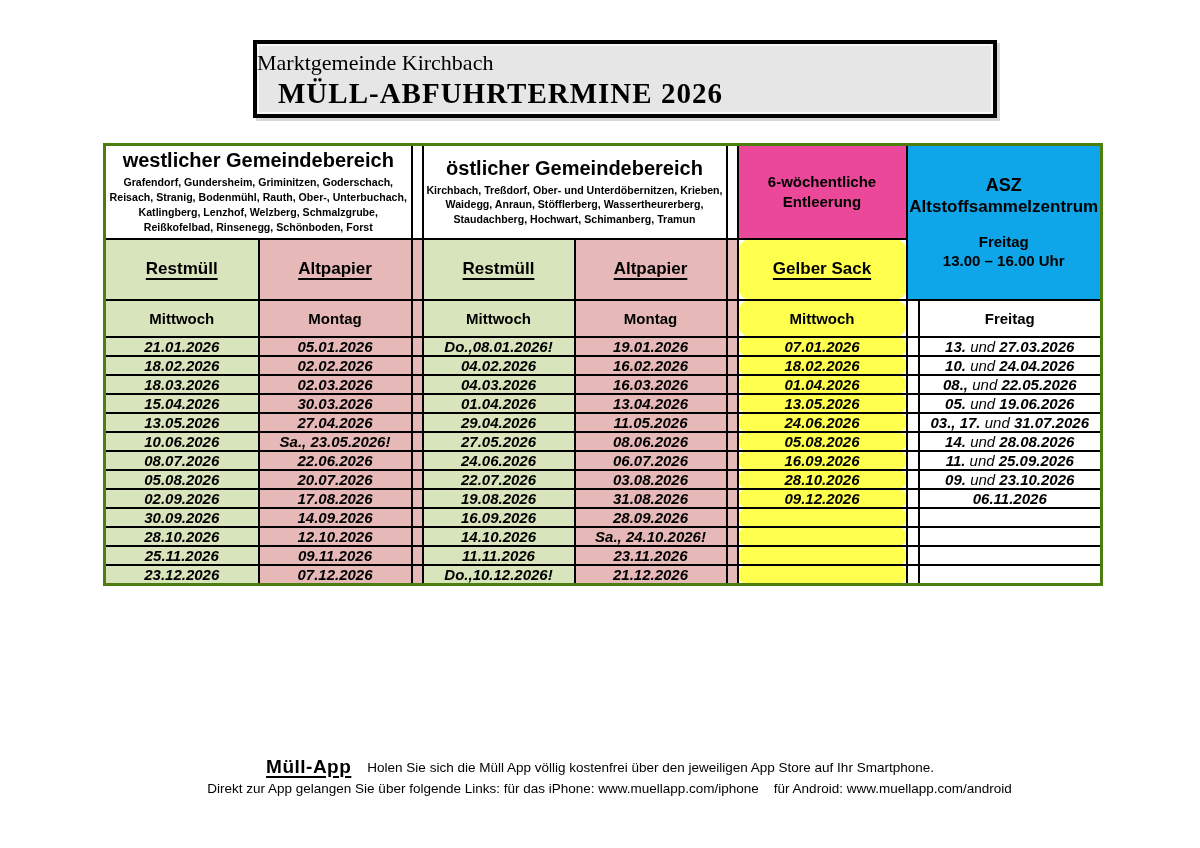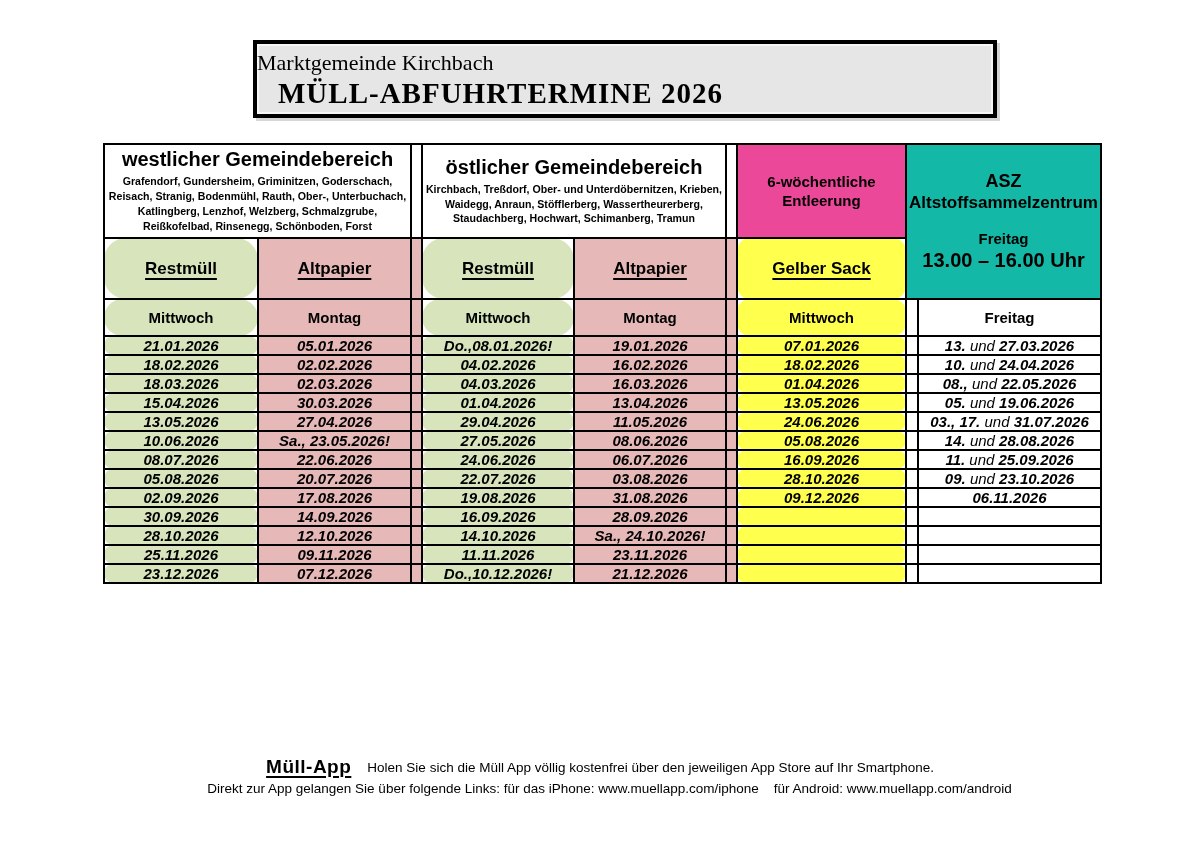--- a/index.html
+++ b/index.html
@@ -22,43 +22,43 @@
     text-align:left;
     margin-left:37px;
   }
   .title-line1{font-family:"Liberation Serif", serif;font-size:22px;margin-top:6px;}
   .title-line2{font-family:"Liberation Serif", serif;font-size:29px;font-weight:bold;letter-spacing:1px;margin-top:1px;padding-left:21px;}
 
   
   table.schedule{
     position:absolute;left:103px;top:143px;
     border-collapse:collapse;table-layout:fixed;
-    border:1px solid #4d7c0f;
+    border:3px solid #4d7c0f;
   }
   table.schedule td{
     border:2px solid #000;padding:0;text-align:center;vertical-align:middle;
     overflow:hidden;
   }
   tr.row-region{height:94px;}
   tr.row-sub{height:61px;}
   tr.row-day{height:37px;}
   tr.row-data{height:14px;font-style:italic;}
 
   td.region{text-align:left;vertical-align:top;background:#fff;padding:4px 4px 0 8px;}
   .region-title{font-size:20px;font-weight:bold;line-height:1.15;margin-bottom:3px;}
   .region-villages{font-size:10.6px;font-weight:bold;line-height:1.4;}
 
   td.sixweek{background:#ec4899;font-size:15px;font-weight:bold;line-height:1.3;}
-  td.asz-cell{background:#14b8a6;vertical-align:top;padding-top:12px;line-height:1.25;}
+  td.asz-cell{background:#0ea5e9;vertical-align:top;padding-top:12px;line-height:1.25;}
   .asz-l1{font-size:18px;font-weight:bold;}
   .asz-l2{font-size:17px;font-weight:bold;}
   .asz-l3{font-size:15px;font-weight:bold;margin-top:16px;}
-  .asz-l4{font-size:20px;font-weight:bold;}
-
-  td.green{background:var(--green,#d8e4bc);border-radius:22px;}
+  .asz-l4{font-size:15px;font-weight:bold;}
+
+  td.green{background:var(--green,#d8e4bc);}
   td.pink{background:var(--pink,#e6b9b8);}
   td.yellow{background:var(--yellow,#ffff4e);border-radius:13px;}
   td.whitebg{background:#fff;}
 
   td.lab{
     font-size:17px;font-weight:bold;
     text-decoration:underline;text-decoration-thickness:2px;text-underline-offset:4px;
   }
   tr.row-day td{font-size:15px;font-weight:bold;}
   tr.row-data td{font-size:15px;font-weight:bold;white-space:nowrap;}

